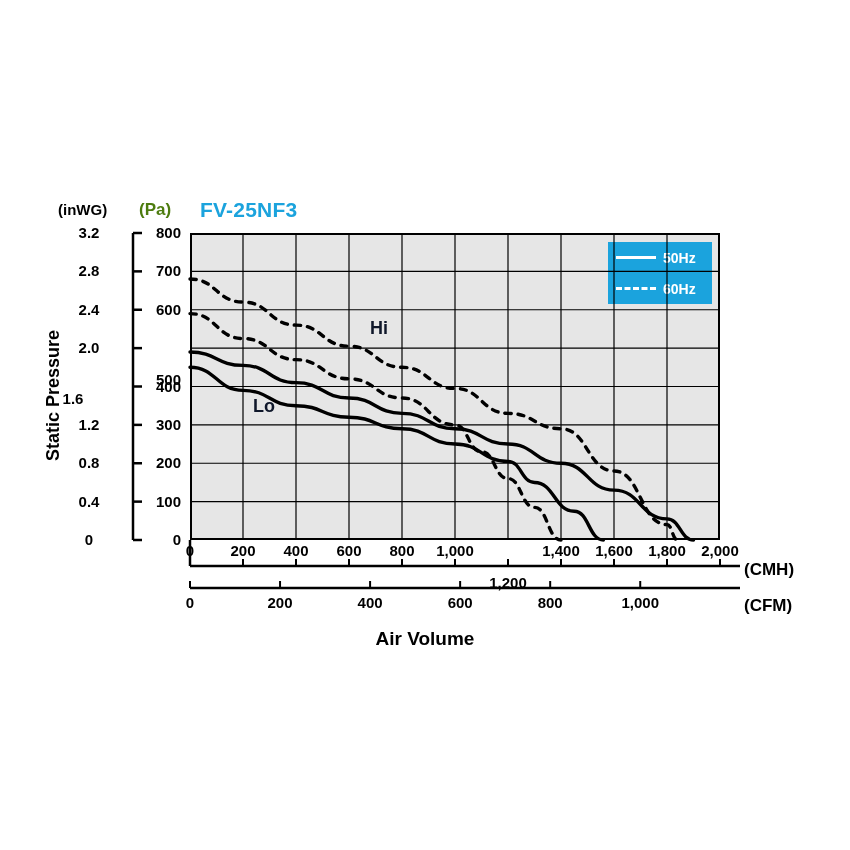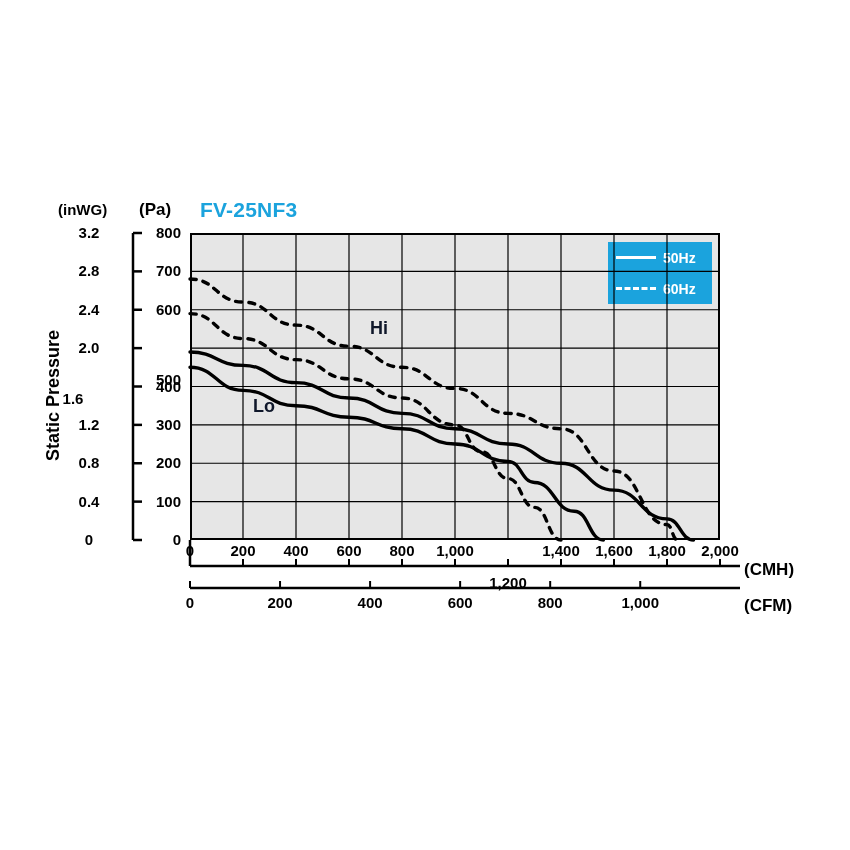--- a/index.html
+++ b/index.html
@@ -38,21 +38,21 @@
     font-size: 15px;
     font-weight: bold;
     color: #000;
   }
   .unit-pa {
     position: absolute;
     left: 139px;
     top: 200px;
     font-size: 17px;
     font-weight: bold;
-    color: #000000;
+    color: #4d7c0f;
   }
   .unit-cmh {
     position: absolute;
     left: 744px;
     top: 560px;
     font-size: 17px;
     font-weight: bold;
     color: #000;
   }
   .unit-cfm {
@@ -168,20 +168,21 @@
 <div id="stage">
 
   <div class="model-title">FV-25NF3</div>
 
   <div class="unit-inwg">(inWG)</div>
   <div class="unit-pa">(Pa)</div>
   <div class="unit-cmh">(CMH)</div>
   <div class="unit-cfm">(CFM)</div>
 
   <div class="y-axis-title">Static Pressure</div>
+  <div class="x-axis-title">Air Volume</div>
 
   <div id="plot"></div>
 
   <div class="curve-label" id="label-hi" style="left:370px; top:318px;">Hi</div>
   <div class="curve-label" id="label-lo" style="left:253px; top:396px;">Lo</div>
 
   <div id="legend">
     <div class="row">
       <span class="sample"></span>
       <span class="lbl">50Hz</span>

